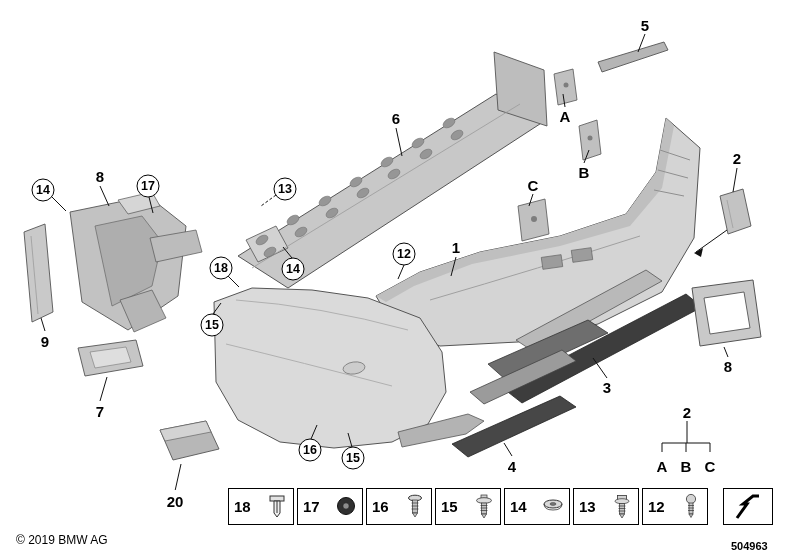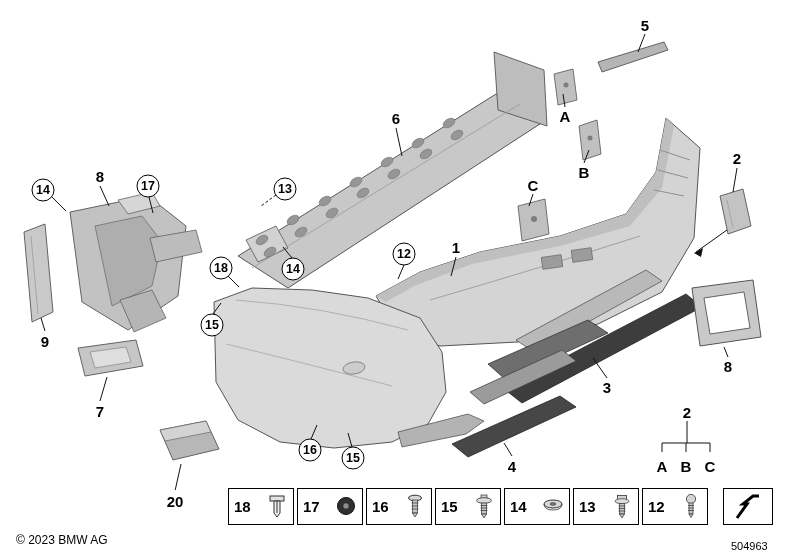--- a/index.html
+++ b/index.html
@@ -14,21 +14,21 @@
             font-weight:bold;font-size:12.5px;line-height:1;cursor:pointer;box-sizing:border-box;}
   .legend{position:absolute;left:228px;top:488px;display:flex;gap:3px;}
   .lbox{width:66px;height:37px;border:1.8px solid #000;box-sizing:border-box;
         display:flex;align-items:center;justify-content:space-between;
         padding:0 5px;background:#fff;cursor:pointer;}
   .lnum{font-weight:bold;font-size:15px;}
   .symbox{position:absolute;left:723px;top:488px;width:50px;height:37px;
           border:1.8px solid #000;box-sizing:border-box;display:flex;
           align-items:center;justify-content:center;background:#fff;cursor:pointer;}
   .copyright{position:absolute;left:16px;top:533px;font-size:12px;}
-  .docnum{position:absolute;left:731px;top:540px;font-size:11px;}
+  .docnum{position:absolute;left:731px;top:540px;font-size:11px;font-weight:bold;}
 </style>
 </head>
 <body>
 
 <div class="stage">
 
   <svg class="art" width="800" height="490" viewBox="0 0 800 490">
 
     <g>
       <polygon points="24,232 45,224 53,312 32,322" fill="#c9c9c9" stroke="#555" stroke-width="0.9"></polygon>
@@ -275,16 +275,16 @@
       </svg>
     </div>
   </div>
 
   <div class="symbox">
     <svg width="30" height="26" viewBox="0 0 30 26">
       <path d="M4,24 L14,10 L10,10 L20,2 L26,2" fill="none" stroke="#000" stroke-width="3"></path>
     </svg>
   </div>
 
-  <div class="copyright">© 2023 BMW AG</div>
+  <div class="copyright">© 2019 BMW AG</div>
   <div class="docnum">504963</div>
 
 </div>
 
 </body></html>

